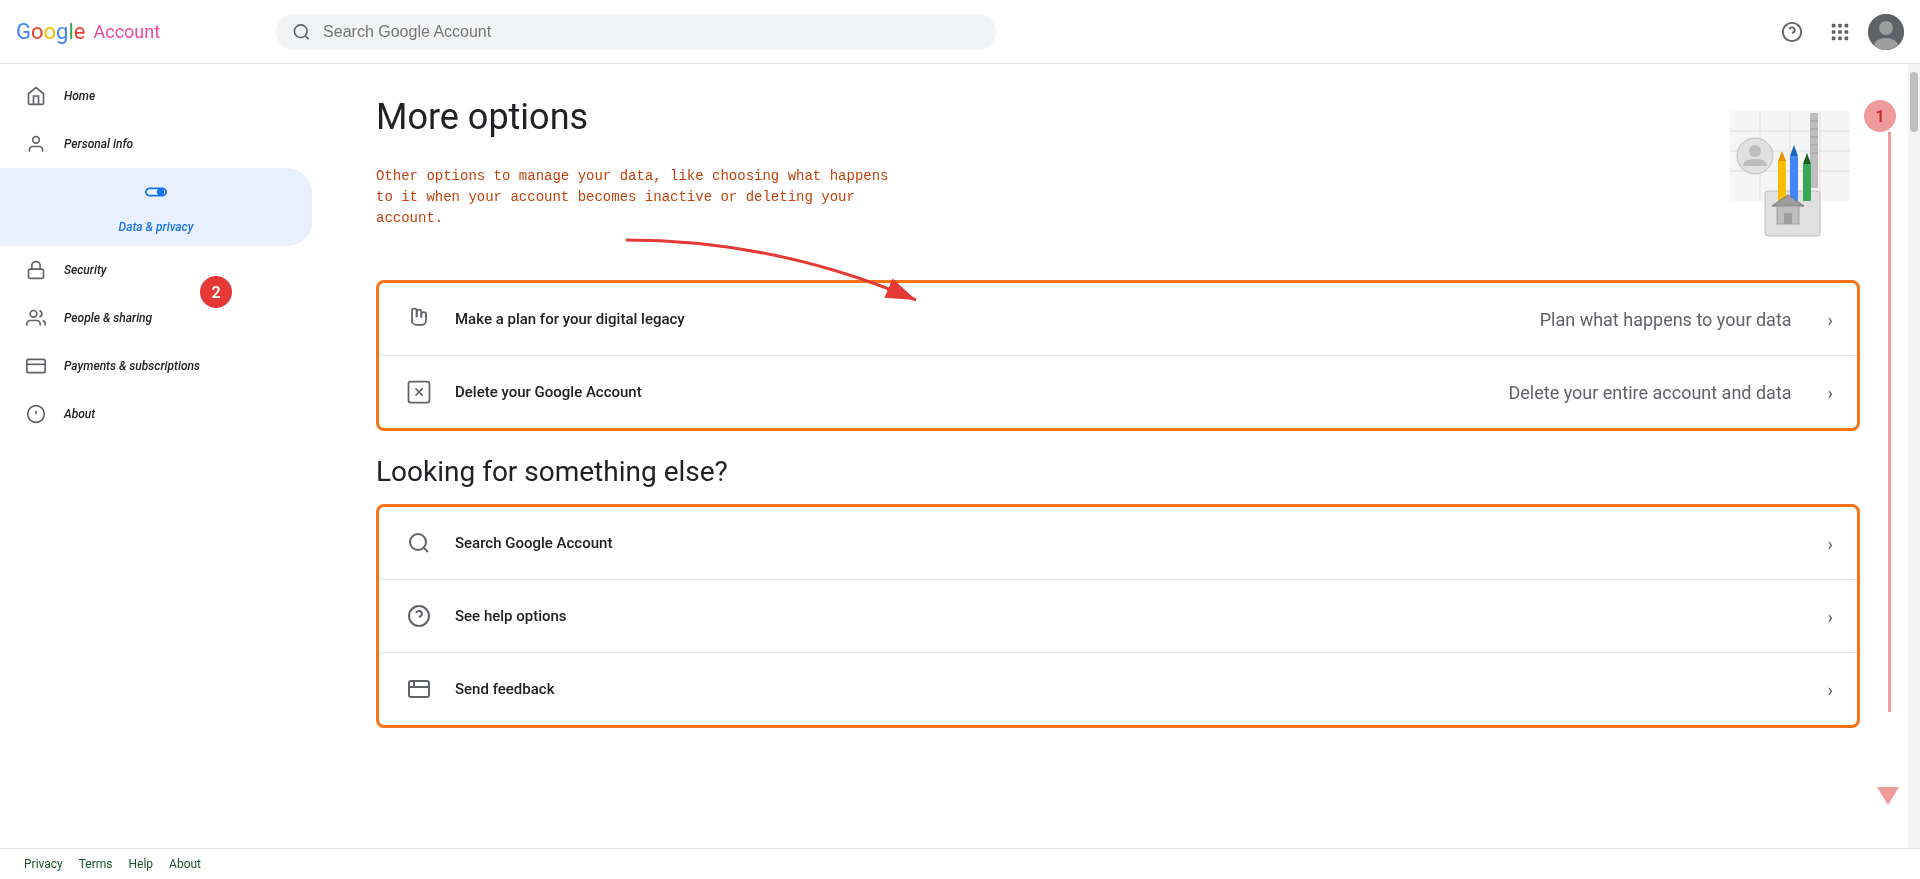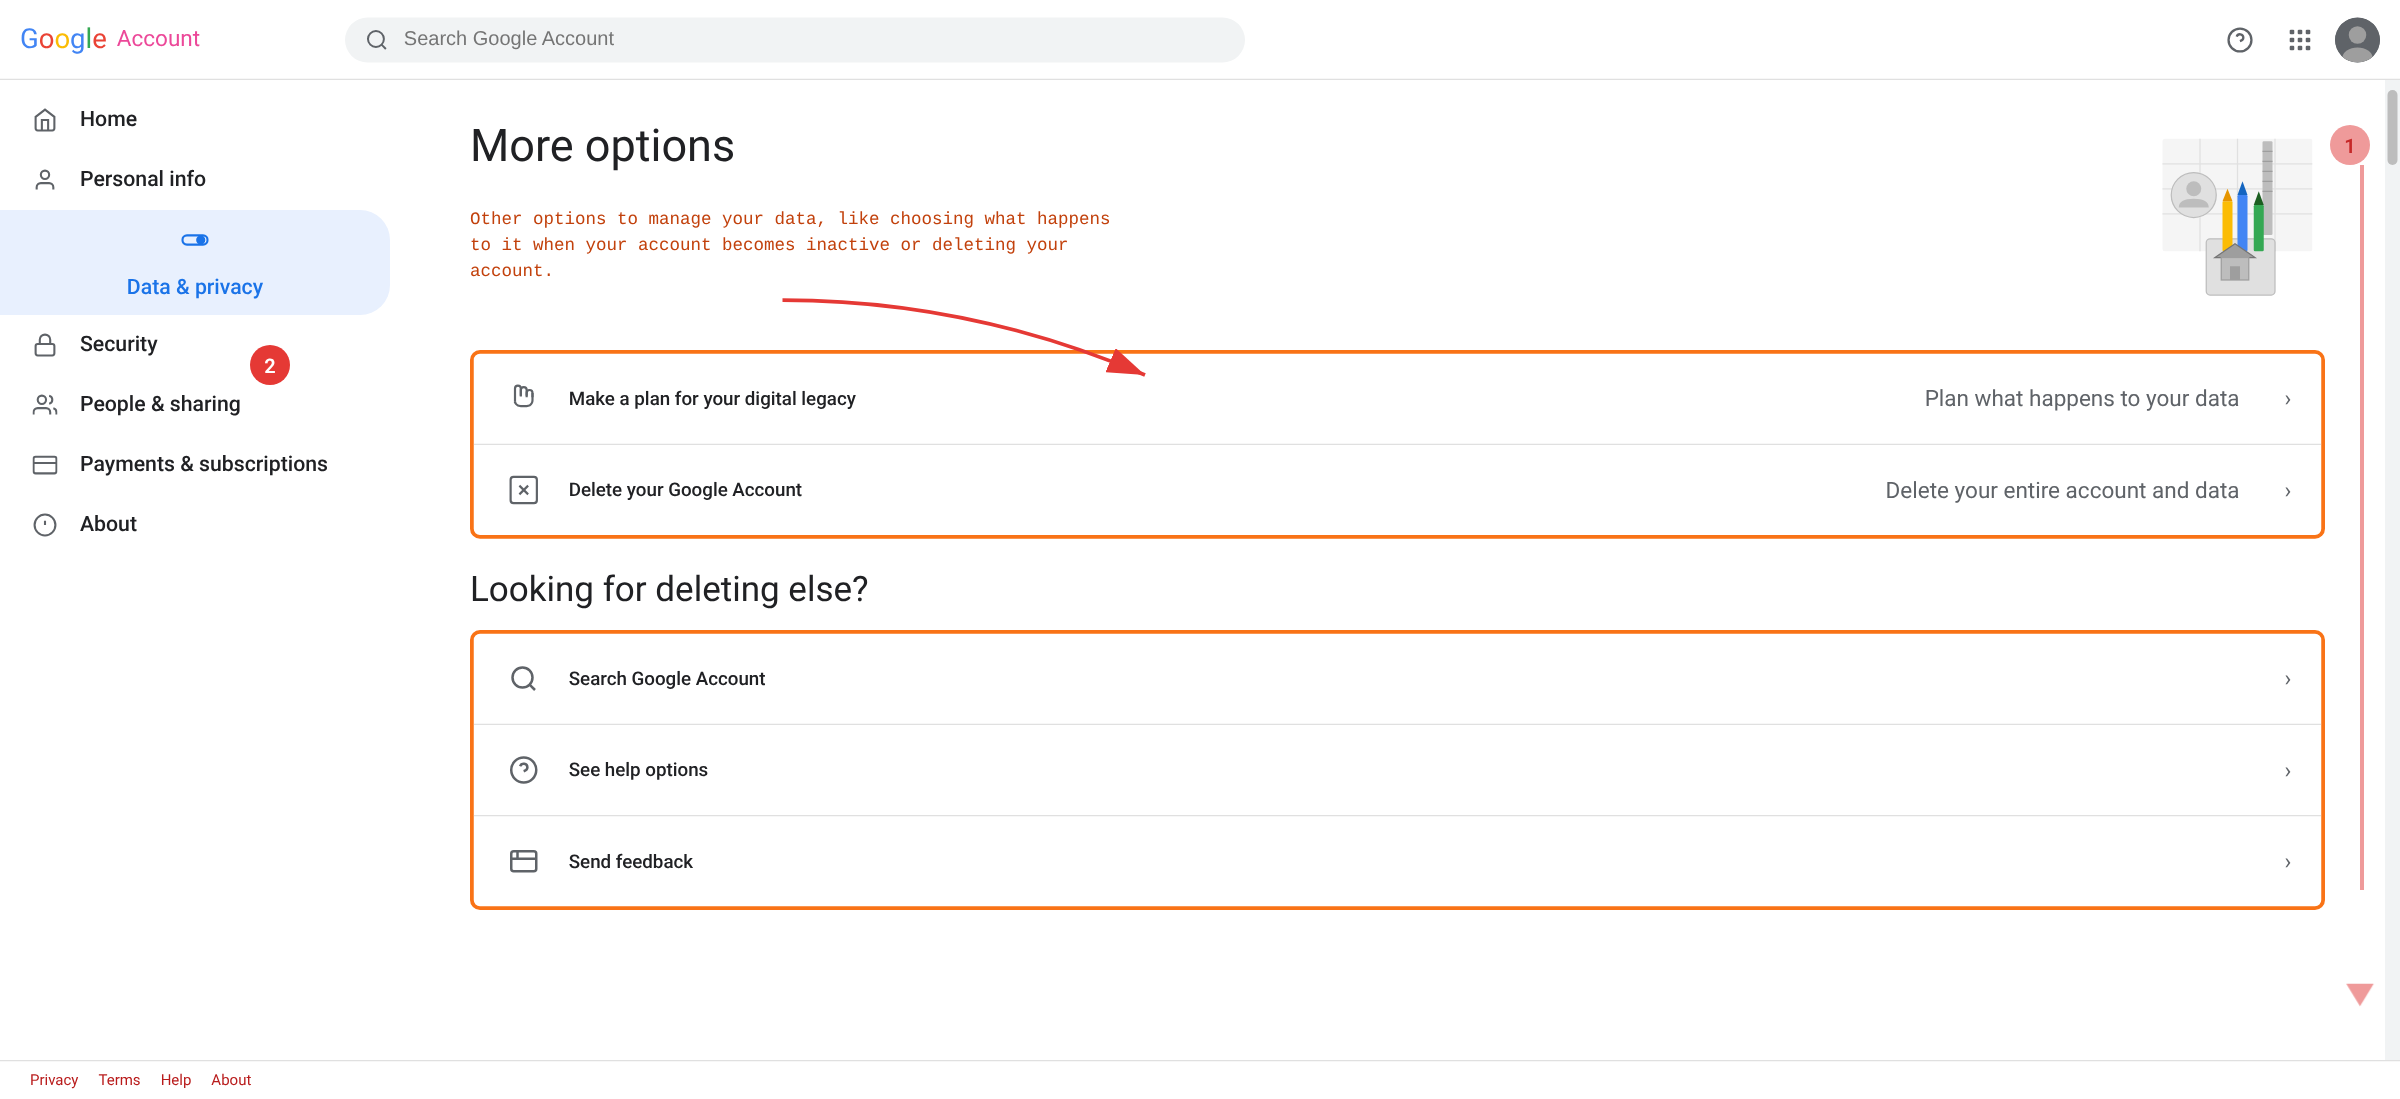--- a/index.html
+++ b/index.html
@@ -119,21 +119,21 @@
     .sidebar-icon {
       width: 24px;
       height: 24px;
       display: flex;
       align-items: center;
       justify-content: center;
       color: #5f6368;
       font-size: 20px;
       flex-shrink: 0;
     }
-    .sidebar-label { font-size: 17px; font-weight: 500; }
+    .sidebar-label { font-size: 12px; font-weight: 500; font-style: italic; }
 
     
     .content {
       flex: 1;
       overflow-y: auto;
       padding: 32px 48px;
     }
 
     
     .section-header {
@@ -256,21 +256,21 @@
     .footer {
       display: flex;
       gap: 16px;
       padding: 8px 24px;
       border-top: 1px solid #e0e0e0;
       font-size: 12px;
       color: #5f6368;
       flex-shrink: 0;
     }
     .footer a {
-      color: #b91c1c;
+      color: #14532d;
       text-decoration: none;
     }
   </style>
 </head>
 <body>
 
 <header class="header">
   <div class="logo-area">
     <div class="google-logo">
       <span class="g-blue">G</span>
@@ -491,21 +491,21 @@
           <div class="card-item-content">
             <div class="card-item-title">Delete your Google Account</div>
           </div>
           <span class="card-item-desc-right">Delete your entire account and data</span>
           <div class="chevron">›</div>
         </div>
       </div>
     </div>
 
     <div>
-      <h2 class="looking-section-title" style="margin-bottom:16px;">Looking for deleting else?</h2>
+      <h2 class="looking-section-title" style="margin-bottom:16px;">Looking for something else?</h2>
 
       <div class="card">
 
         <div class="card-item">
           <div class="card-item-icon">
             <svg width="24" height="24" viewBox="0 0 24 24" fill="none" stroke="#5f6368" stroke-width="2">
               <circle cx="11" cy="11" r="8"></circle>
                 <line x1="21" y1="21" x2="16.65" y2="16.65"></line>
             </svg>
           </div>

